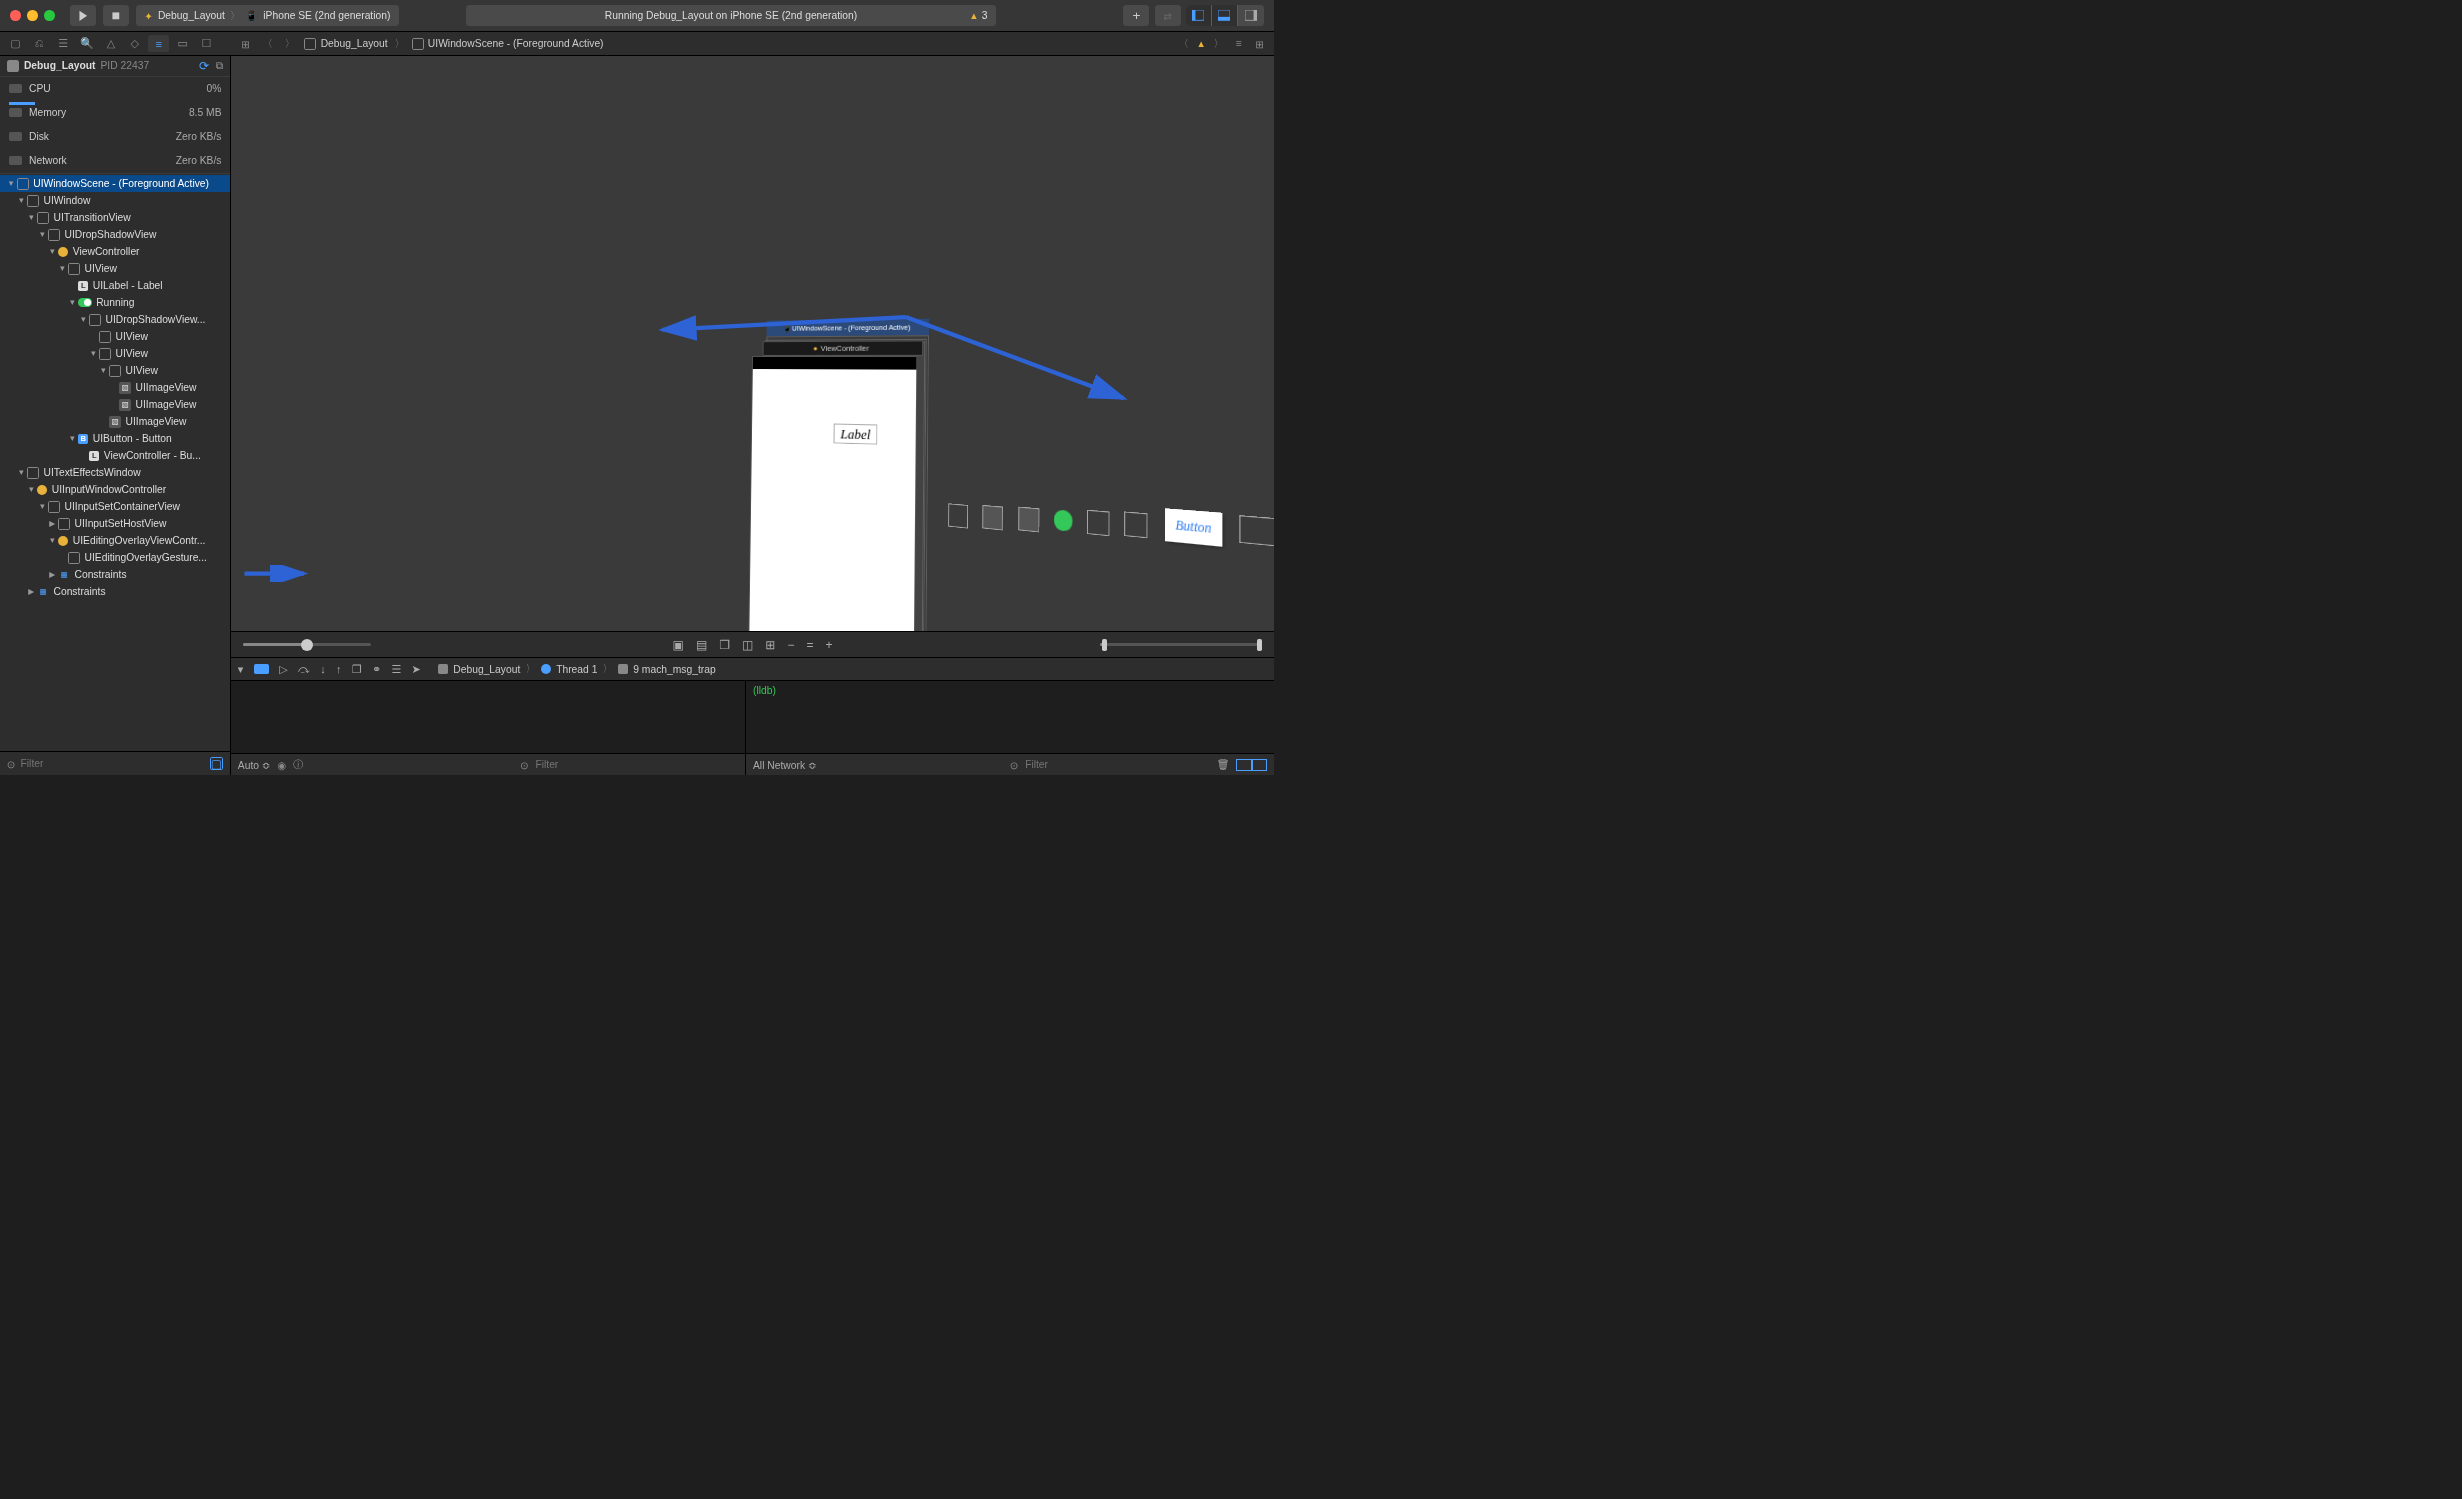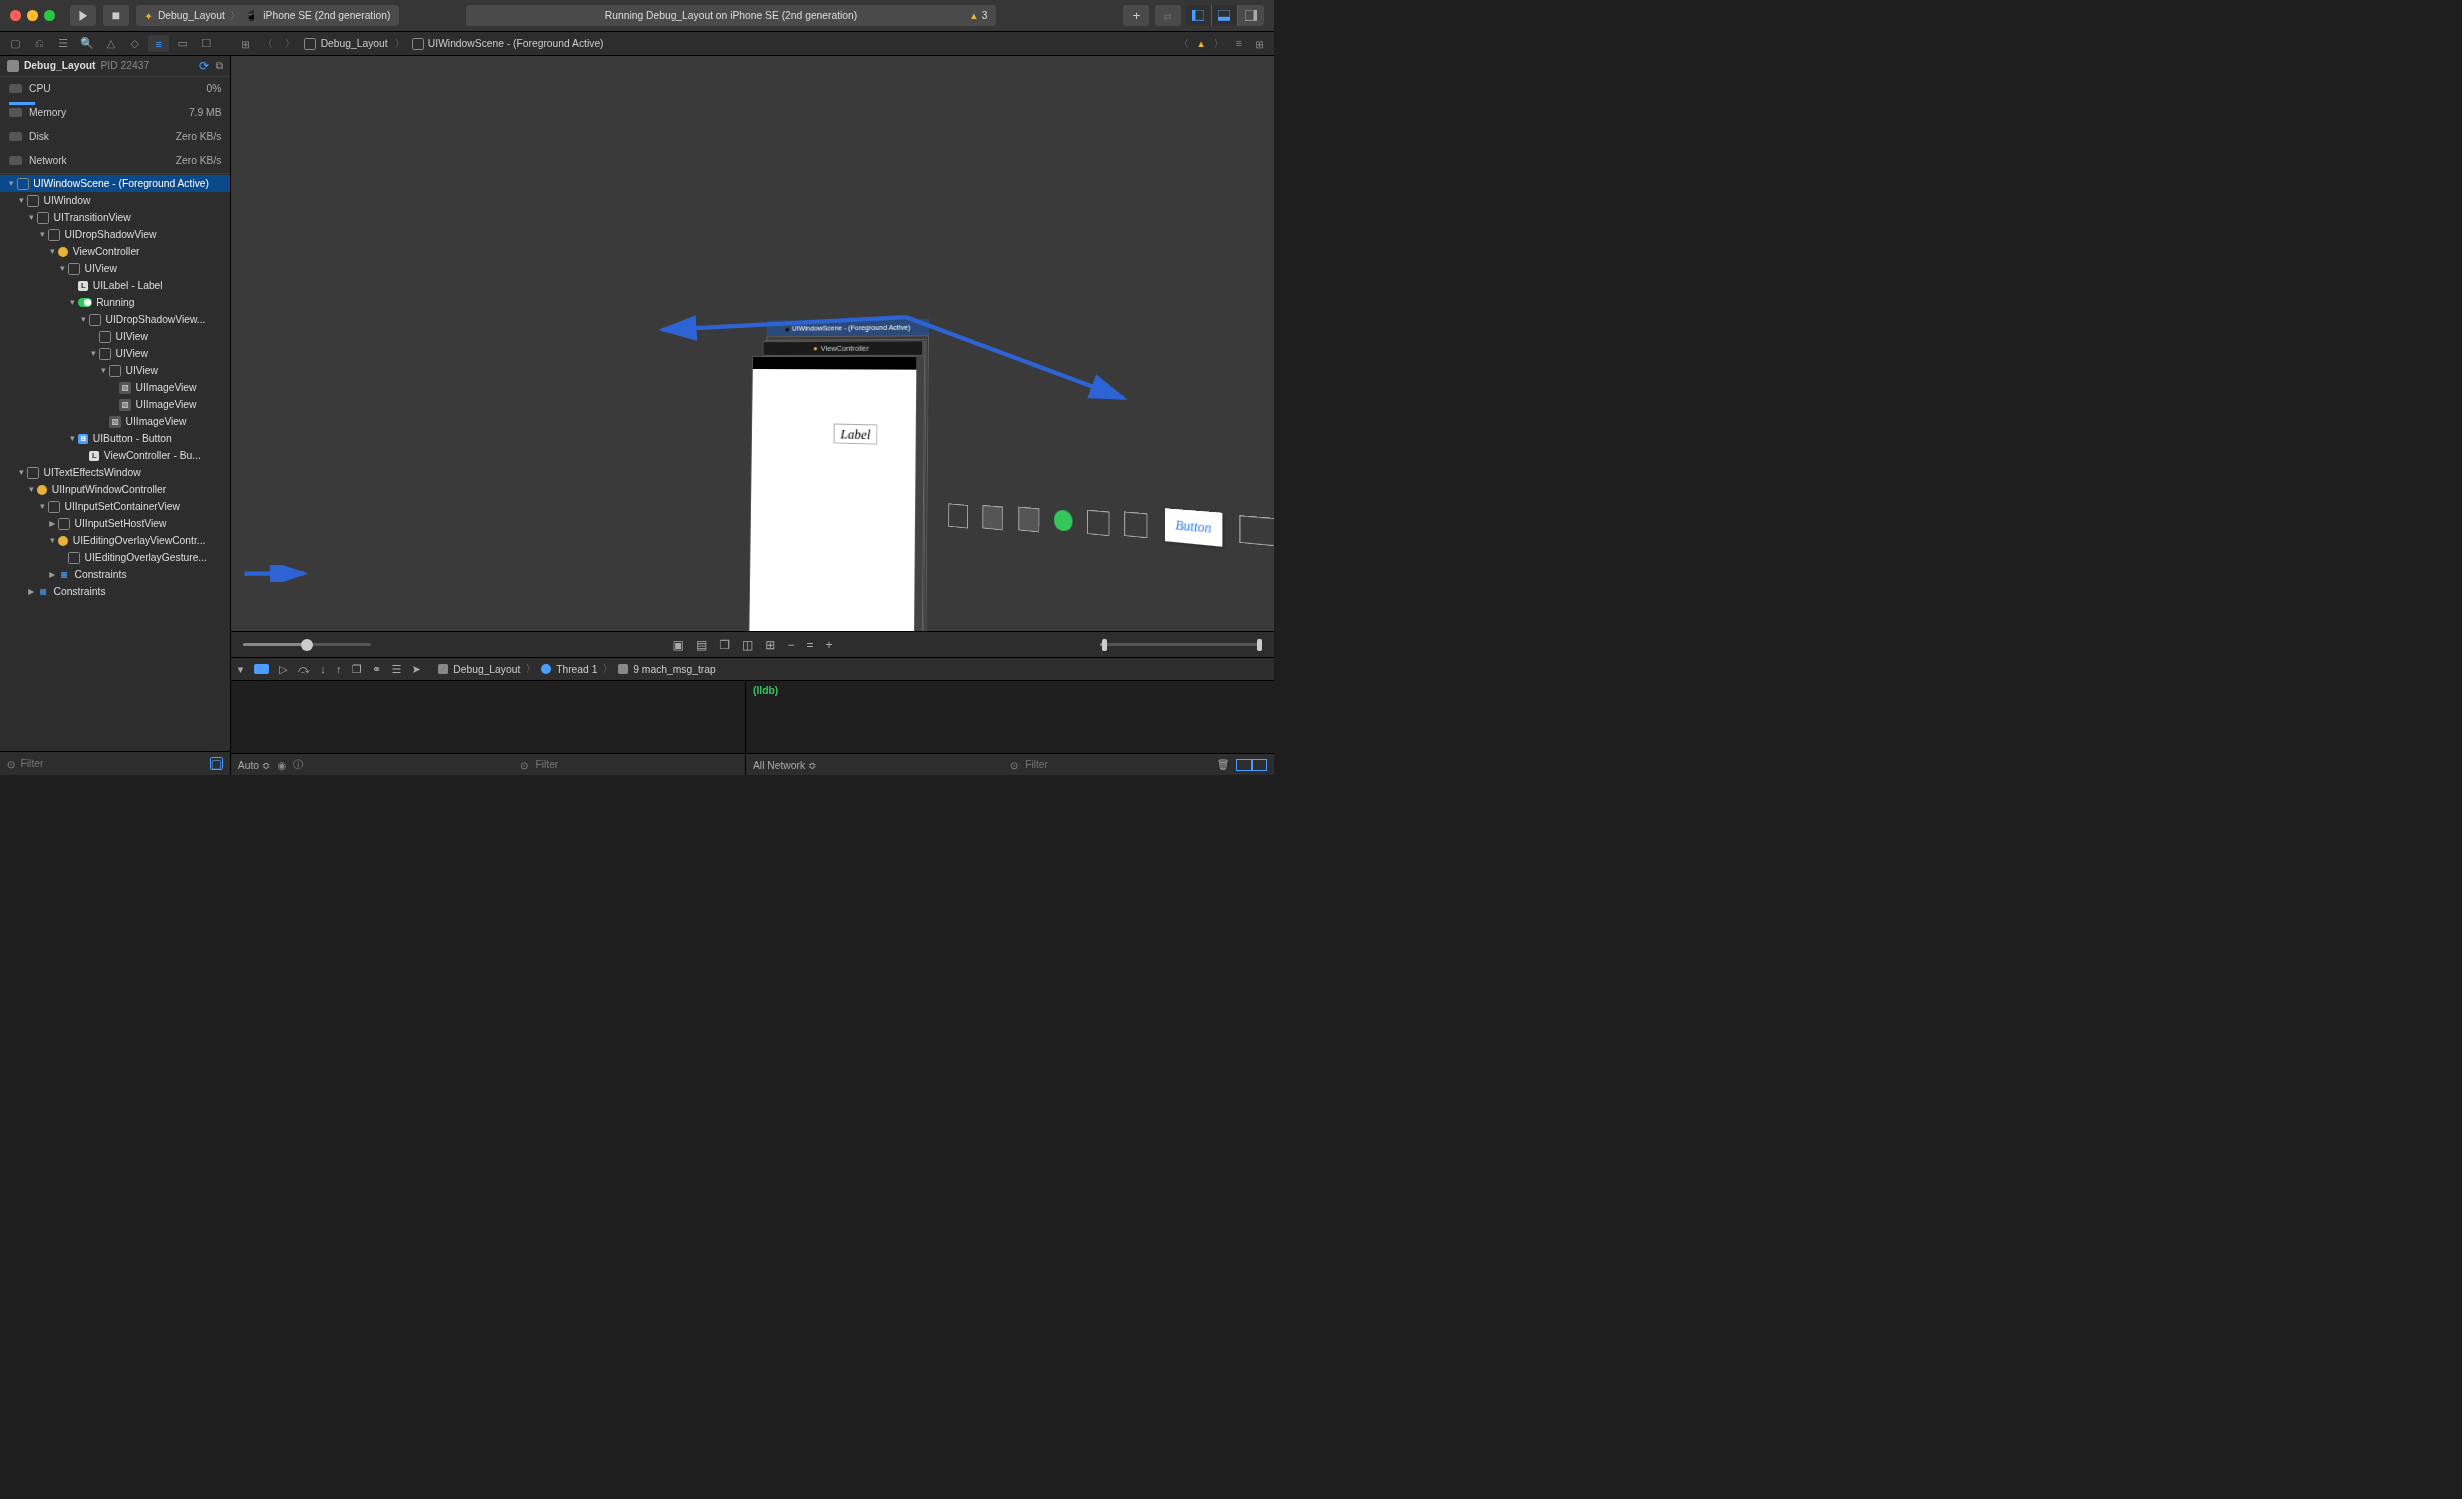--- a/index.html
+++ b/index.html
@@ -119,21 +119,21 @@
 .debug-bar .crumbs { display: flex; align-items: center; gap: 5.1px; margin-left: 6.8px; color: #ccc; font-size: 10.3px;}
 .debug-bar .crumbs .ci{width:10.3px;height:10.3px;border-radius:50%;display:inline-block;}
 .debug-bar .ci.app{background:#888;border-radius:1.7px;}
 .debug-bar .ci.thread{background:#4a9eff;}
 .debug-bar .ci.frame{background:#888;border-radius:1.7px;}
 
 
 .console { height: 94px; display: flex; background: #1e1e1e; }
 .console-left { flex: 1; border-right: 0.9px solid #000; position:relative;}
 .console-right { flex: 1; padding: 3.4px 6.8px; color: #34c759; font-family: "SF Mono", Menlo, monospace; font-size: 10.3px; position:relative;}
-.console-right .prompt { font-weight: bold; text-align: center; }
+.console-right .prompt { font-weight: normal; text-align: center; }
 
 
 .console-footer { position:absolute; bottom:0; left:0; right:0; height: 22px; background: #2d2d2d; border-top: 0.9px solid #000; display: flex; align-items: center; padding: 0 6.8px; gap: 6.8px; color: #aaa; font-size: 10.3px; }
 .console-footer input { flex: 1; background: transparent; border: none; color: #ccc; outline: none; font-size:10.3px; }
 .console-footer .tog{display:flex; margin-left:auto; gap:0;}
 .console-footer .tog .t{width:15.4px;height:12px;border:0.9px solid #555;display:flex;}
 .console-footer .tog .t.active{border-color:#4a9eff;}
 .console-footer .trash{margin-left:5.1px;}
 
 svg.icon{width:13.7px;height:13.7px;}
@@ -220,21 +220,21 @@
     </div>
     <div class="gauges">
       <div class="gauge-row">
         <span class="gicon"></span>
         <span>CPU</span>
         <span class="gval">0%</span>
       </div>
       <div class="gauge-row gauge-mem">
         <span class="gicon"></span>
         <span>Memory</span>
-        <span class="gval">7.9 MB</span>
+        <span class="gval">8.5 MB</span>
         <div class="mem-bar"></div>
       </div>
       <div class="gauge-row">
         <span class="gicon"></span>
         <span>Disk</span>
         <span class="gval">Zero KB/s</span>
       </div>
       <div class="gauge-row">
         <span class="gicon"></span>
         <span>Network</span>

